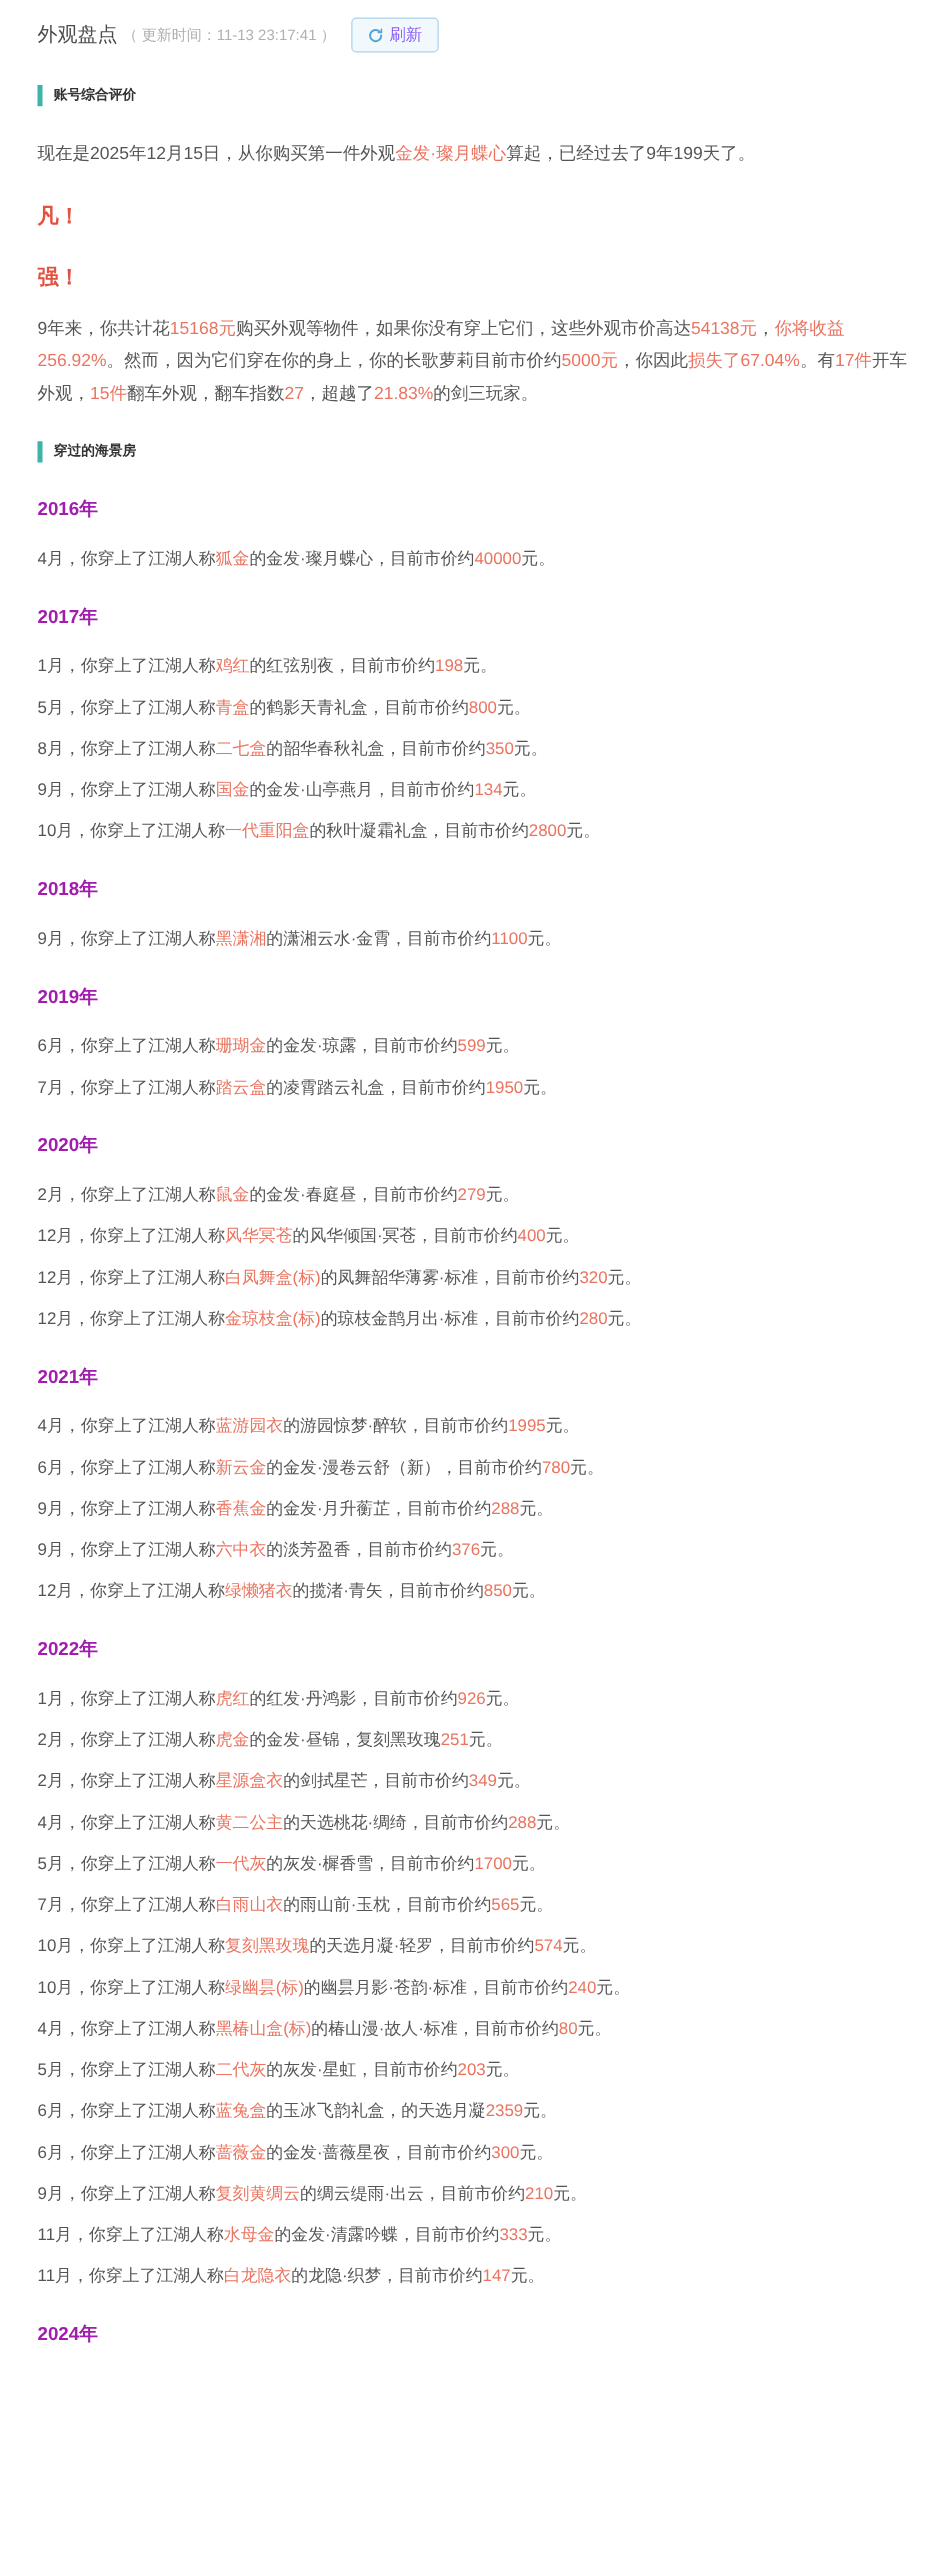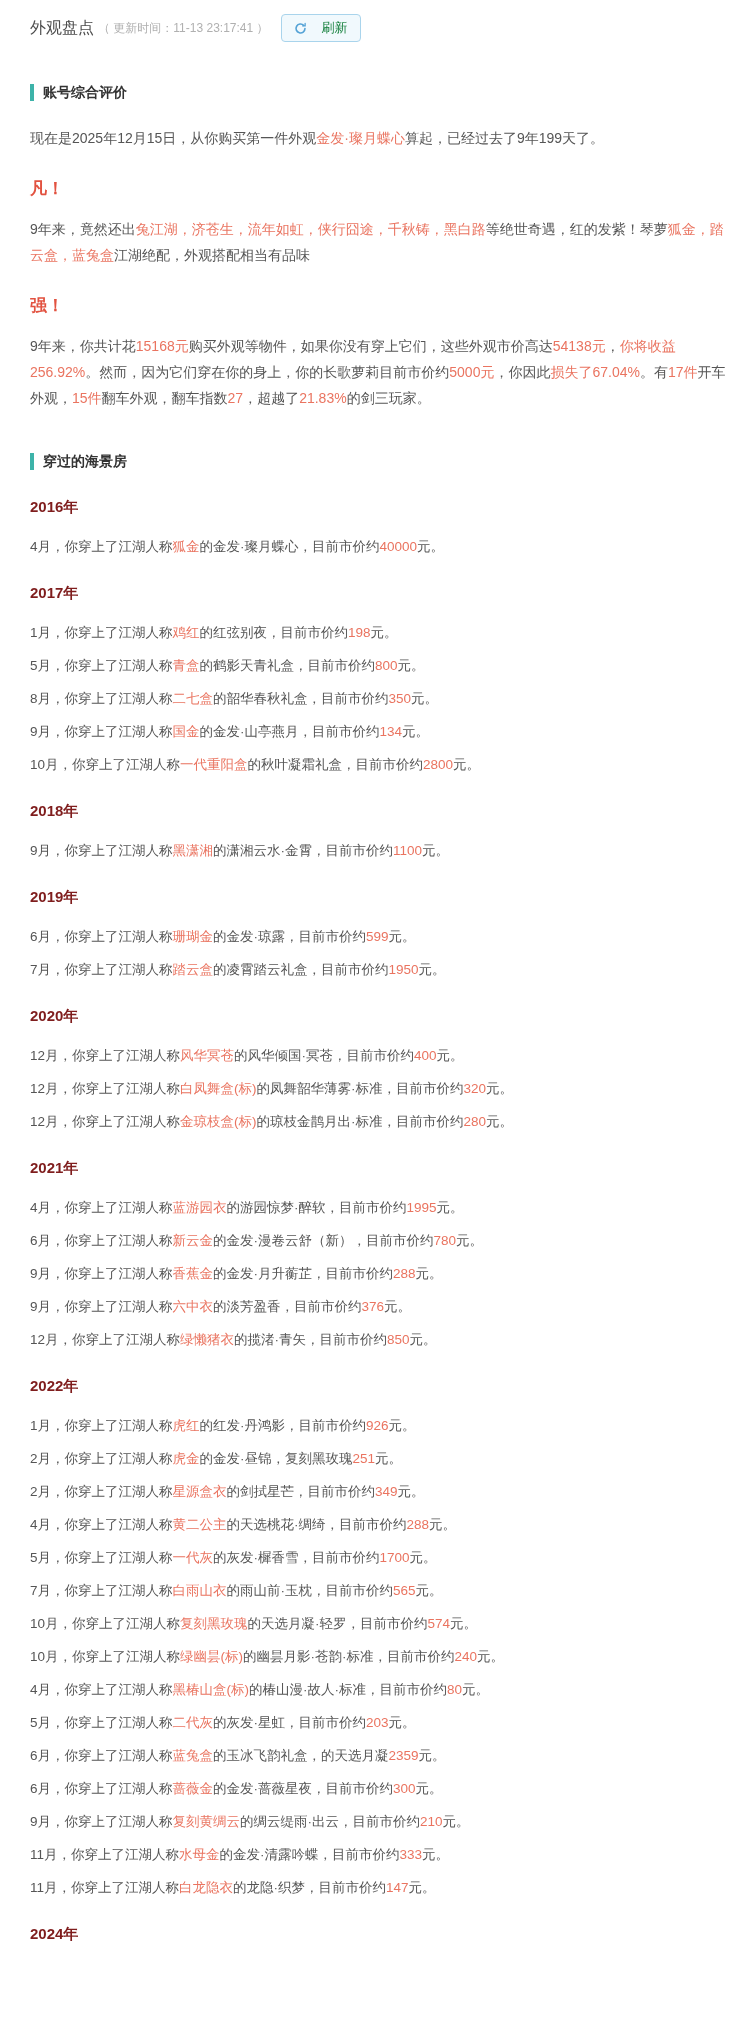--- a/index.html
+++ b/index.html
@@ -8,38 +8,38 @@
     font-family:"Liberation Sans","DejaVu Sans",sans-serif;
     color:#555;
     -webkit-font-smoothing:antialiased;
   }
   .page{padding:14px 30px 30px 30px;}
   
   .topbar{display:flex;align-items:center;margin-bottom:22px;}
   .page-title{font-size:16px;color:#4c4c4c;font-weight:400;}
   .update-time{font-size:12px;color:#b0b0b0;margin-left:4px;margin-right:12px;}
   .refresh-btn{
-    display:inline-flex;align-items:center;gap:15px;
-    font-size:13px;color:#15803d;
+    display:inline-flex;align-items:center;gap:5px;
+    font-size:13px;color:#8b5cf6;
     background:#f1f9fd;border:1px solid #a9d4ec;border-radius:4px;
     padding:4px 12px;cursor:pointer;
     font-family:inherit;
   }
   .refresh-btn svg{display:block;}
   
   .sec-heading{
-    font-size:14px;font-weight:bold;color:#333;
+    font-size:11px;font-weight:bold;color:#333;
     border-left:4px solid #3db3a9;
     padding-left:9px;line-height:17px;
-    margin:42px 0 24px 0;
+    margin:26px 0 24px 0;
   }
   .para{font-size:14px;line-height:26px;margin:0 0 10px 0;color:#555;}
   .red-heading{font-size:17px;font-weight:bold;color:#e25240;margin:26px 0 16px 0;}
   .hl{color:#ea7460;}
-  .year-heading{font-size:15px;font-weight:bold;color:#7f1d1d;margin:28px 0 20px 0;}
+  .year-heading{font-size:15px;font-weight:bold;color:#a21caf;margin:28px 0 20px 0;}
   .entry{font-size:13.5px;color:#555;line-height:19px;margin:0 0 14px 0;}
 </style>
 </head>
 <body>
 
 <div class="page">
 
   <div class="topbar">
     <span class="page-title">外观盘点</span>
     <span class="update-time">（ 更新时间：11-13 23:17:41 ）</span>
@@ -52,21 +52,20 @@
       </span>
       <span>刷新</span>
     </button>
   </div>
 
   <h2 class="sec-heading">账号综合评价</h2>
 
   <p class="para"><span>现在是2025年12月15日，从你购买第一件外观</span><span class="hl">金发·璨月蝶心</span><span>算起，已经过去了9年199天了。</span></p>
 
   <h3 class="red-heading">凡！</h3>
-  <p class="para"><span>9年来，竟然还出</span><span class="hl">兔江湖，济苍生，流年如虹，侠行囧途，千秋铸，黑白路</span><span>等绝世奇遇，红的发紫！琴萝</span><span class="hl">狐金，踏云盒，蓝兔盒</span><span>江湖绝配，外观搭配相当有品味</span></p>
 
   <h3 class="red-heading">强！</h3>
   <p class="para"><span>9年来，你共计花</span><span class="hl">15168元</span><span>购买外观等物件，如果你没有穿上它们，这些外观市价高达</span><span class="hl">54138元</span><span>，</span><span class="hl">你将收益256.92%</span><span>。然而，因为它们穿在你的身上，你的长歌萝莉目前市价约</span><span class="hl">5000元</span><span>，你因此</span><span class="hl">损失了67.04%</span><span>。有</span><span class="hl">17件</span><span>开车外观，</span><span class="hl">15件</span><span>翻车外观，翻车指数</span><span class="hl">27</span><span>，超越了</span><span class="hl">21.83%</span><span>的剑三玩家。</span></p>
 
   <h2 class="sec-heading">穿过的海景房</h2>
 
   <div id="years">
       <div class="year-heading">2016年</div>
       <p class="entry"><span>4月，你穿上了江湖人称</span><span class="hl">狐金</span><span>的金发·璨月蝶心，目前市价约</span><span class="hl">40000</span><span>元。</span></p>
       <div class="year-heading">2017年</div>
@@ -74,20 +73,21 @@
       <p class="entry"><span>5月，你穿上了江湖人称</span><span class="hl">青盒</span><span>的鹤影天青礼盒，目前市价约</span><span class="hl">800</span><span>元。</span></p>
       <p class="entry"><span>8月，你穿上了江湖人称</span><span class="hl">二七盒</span><span>的韶华春秋礼盒，目前市价约</span><span class="hl">350</span><span>元。</span></p>
       <p class="entry"><span>9月，你穿上了江湖人称</span><span class="hl">国金</span><span>的金发·山亭燕月，目前市价约</span><span class="hl">134</span><span>元。</span></p>
       <p class="entry"><span>10月，你穿上了江湖人称</span><span class="hl">一代重阳盒</span><span>的秋叶凝霜礼盒，目前市价约</span><span class="hl">2800</span><span>元。</span></p>
       <div class="year-heading">2018年</div>
       <p class="entry"><span>9月，你穿上了江湖人称</span><span class="hl">黑潇湘</span><span>的潇湘云水·金霄，目前市价约</span><span class="hl">1100</span><span>元。</span></p>
       <div class="year-heading">2019年</div>
       <p class="entry"><span>6月，你穿上了江湖人称</span><span class="hl">珊瑚金</span><span>的金发·琼露，目前市价约</span><span class="hl">599</span><span>元。</span></p>
       <p class="entry"><span>7月，你穿上了江湖人称</span><span class="hl">踏云盒</span><span>的凌霄踏云礼盒，目前市价约</span><span class="hl">1950</span><span>元。</span></p>
       <div class="year-heading">2020年</div>
+      <p class="entry"><span>2月，你穿上了江湖人称</span><span class="hl">鼠金</span><span>的金发·春庭昼，目前市价约</span><span class="hl">279</span><span>元。</span></p>
       <p class="entry"><span>12月，你穿上了江湖人称</span><span class="hl">风华冥苍</span><span>的风华倾国·冥苍，目前市价约</span><span class="hl">400</span><span>元。</span></p>
       <p class="entry"><span>12月，你穿上了江湖人称</span><span class="hl">白凤舞盒(标)</span><span>的凤舞韶华薄雾·标准，目前市价约</span><span class="hl">320</span><span>元。</span></p>
       <p class="entry"><span>12月，你穿上了江湖人称</span><span class="hl">金琼枝盒(标)</span><span>的琼枝金鹊月出·标准，目前市价约</span><span class="hl">280</span><span>元。</span></p>
       <div class="year-heading">2021年</div>
       <p class="entry"><span>4月，你穿上了江湖人称</span><span class="hl">蓝游园衣</span><span>的游园惊梦·醉软，目前市价约</span><span class="hl">1995</span><span>元。</span></p>
       <p class="entry"><span>6月，你穿上了江湖人称</span><span class="hl">新云金</span><span>的金发·漫卷云舒（新），目前市价约</span><span class="hl">780</span><span>元。</span></p>
       <p class="entry"><span>9月，你穿上了江湖人称</span><span class="hl">香蕉金</span><span>的金发·月升蘅芷，目前市价约</span><span class="hl">288</span><span>元。</span></p>
       <p class="entry"><span>9月，你穿上了江湖人称</span><span class="hl">六中衣</span><span>的淡芳盈香，目前市价约</span><span class="hl">376</span><span>元。</span></p>
       <p class="entry"><span>12月，你穿上了江湖人称</span><span class="hl">绿懒猪衣</span><span>的揽渚·青矢，目前市价约</span><span class="hl">850</span><span>元。</span></p>
       <div class="year-heading">2022年</div>

